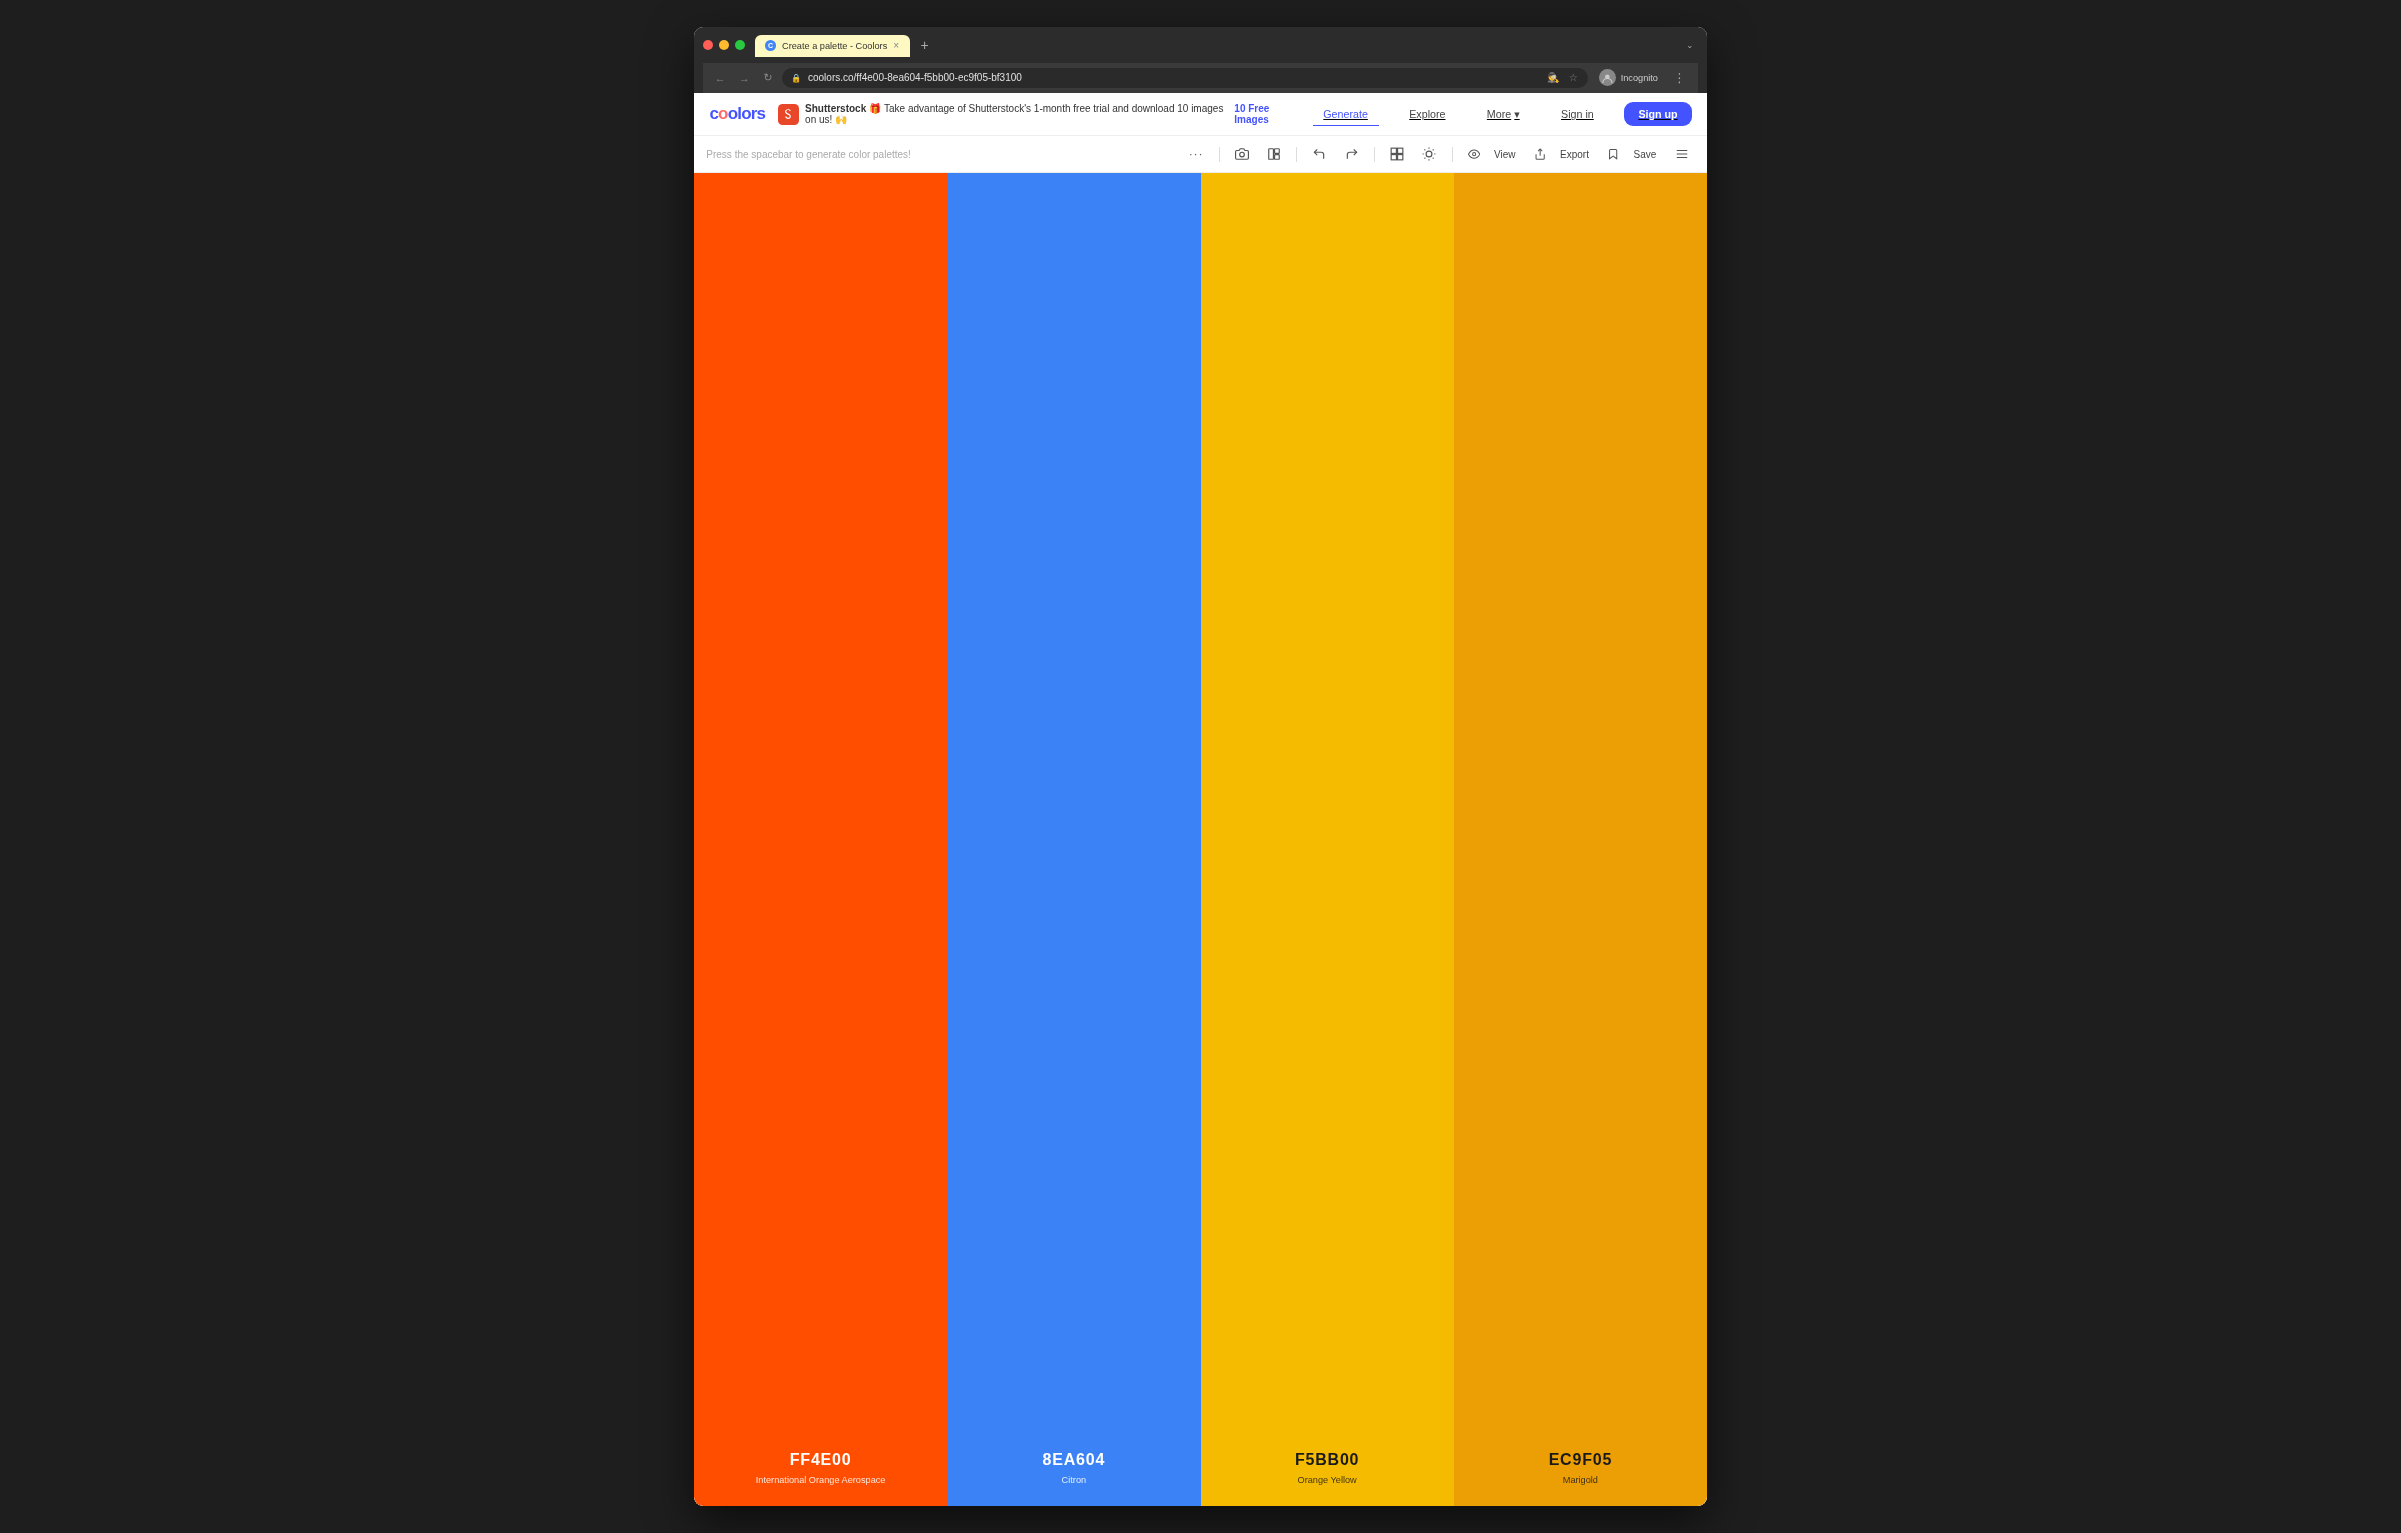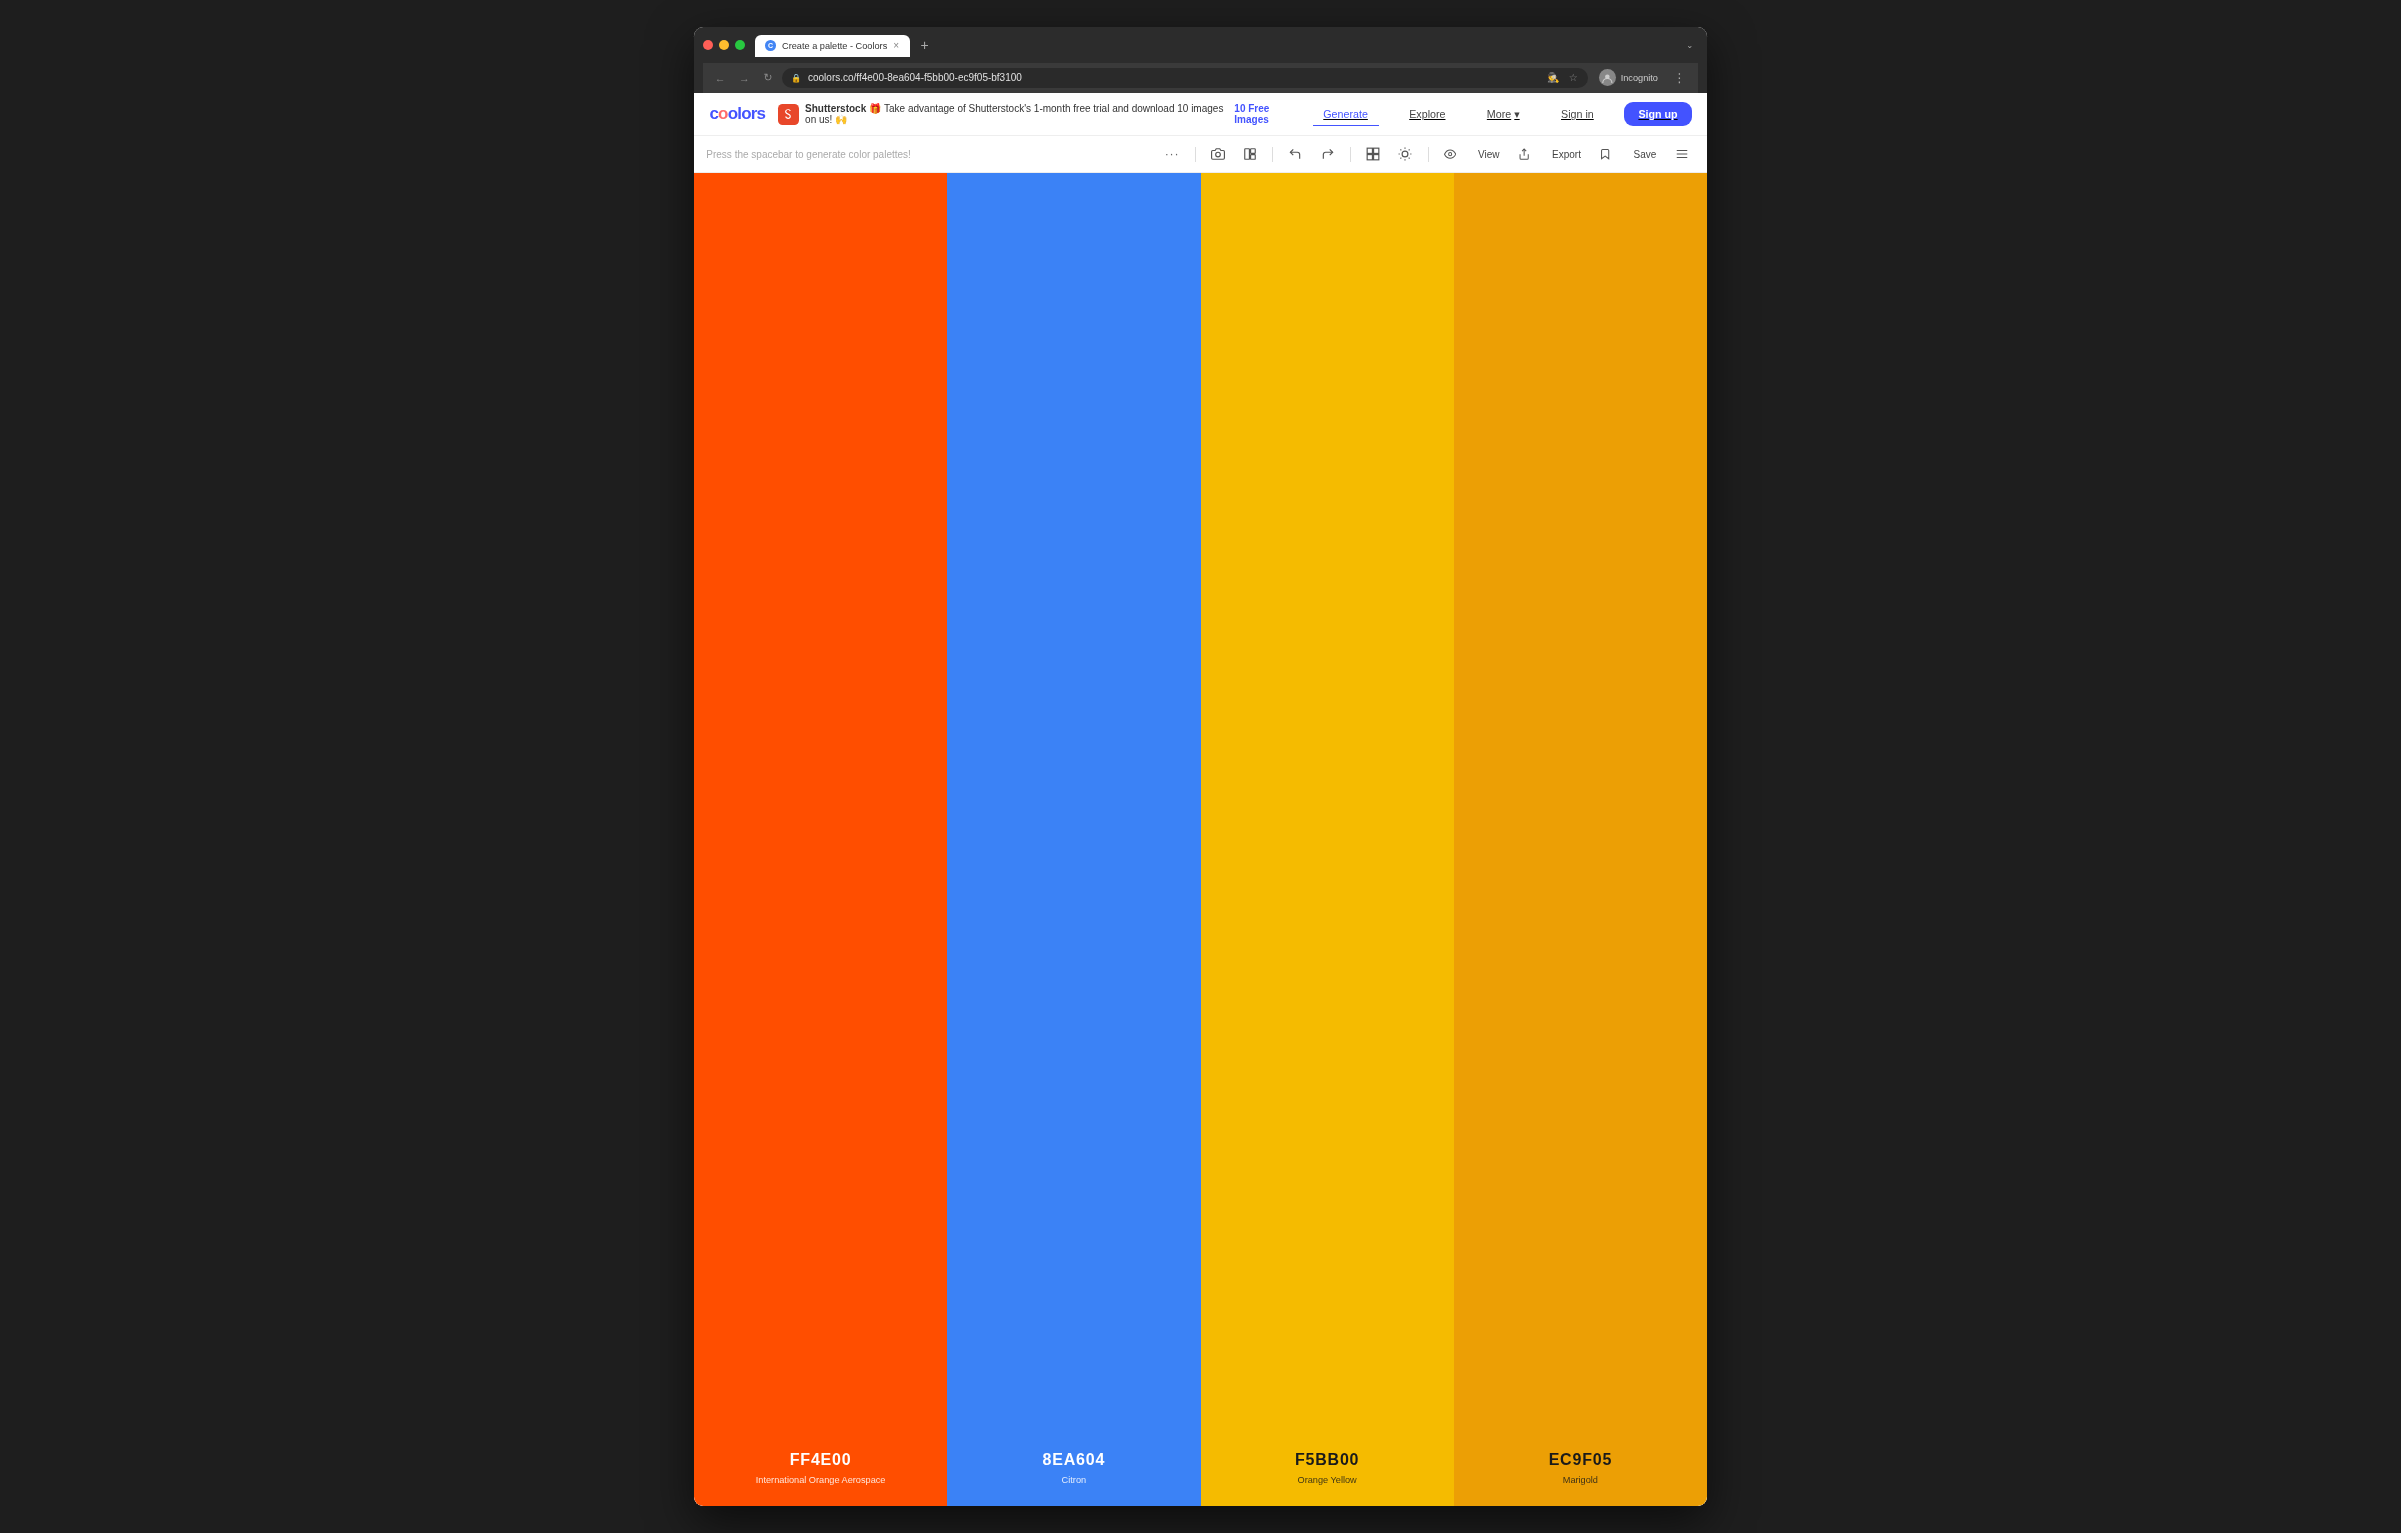--- a/index.html
+++ b/index.html
@@ -61,21 +61,21 @@
       gap: 6.1px;
       background: #3c3c3c;
       border-radius: 6.1px 6.1px 0 0;
       padding: 5.4px 10.7px;
       font-size: 9.2px;
       color: #e0e0e0;
       min-width: 138px;
     }
 
     .tab.active {
-      background: #ffffff;
+      background: #fef9c3;
       color: #333;
     }
 
     .tab-icon {
       width: 10.7px;
       height: 10.7px;
       border-radius: 50%;
       background: #4285f4;
       display: flex;
       align-items: center;
@@ -356,21 +356,21 @@
     .toolbar-btn {
       background: none;
       border: none;
       color: #555;
       cursor: pointer;
       padding: 4.6px 6.1px;
       font-size: 12.3px;
       border-radius: 3.1px;
       display: flex;
       align-items: center;
-      gap: 22px;
+      gap: 14px;
     }
 
     .toolbar-btn-label {
       font-size: 10px;
       color: #444;
       font-weight: 500;
     }
 
     
     .palette-container {

